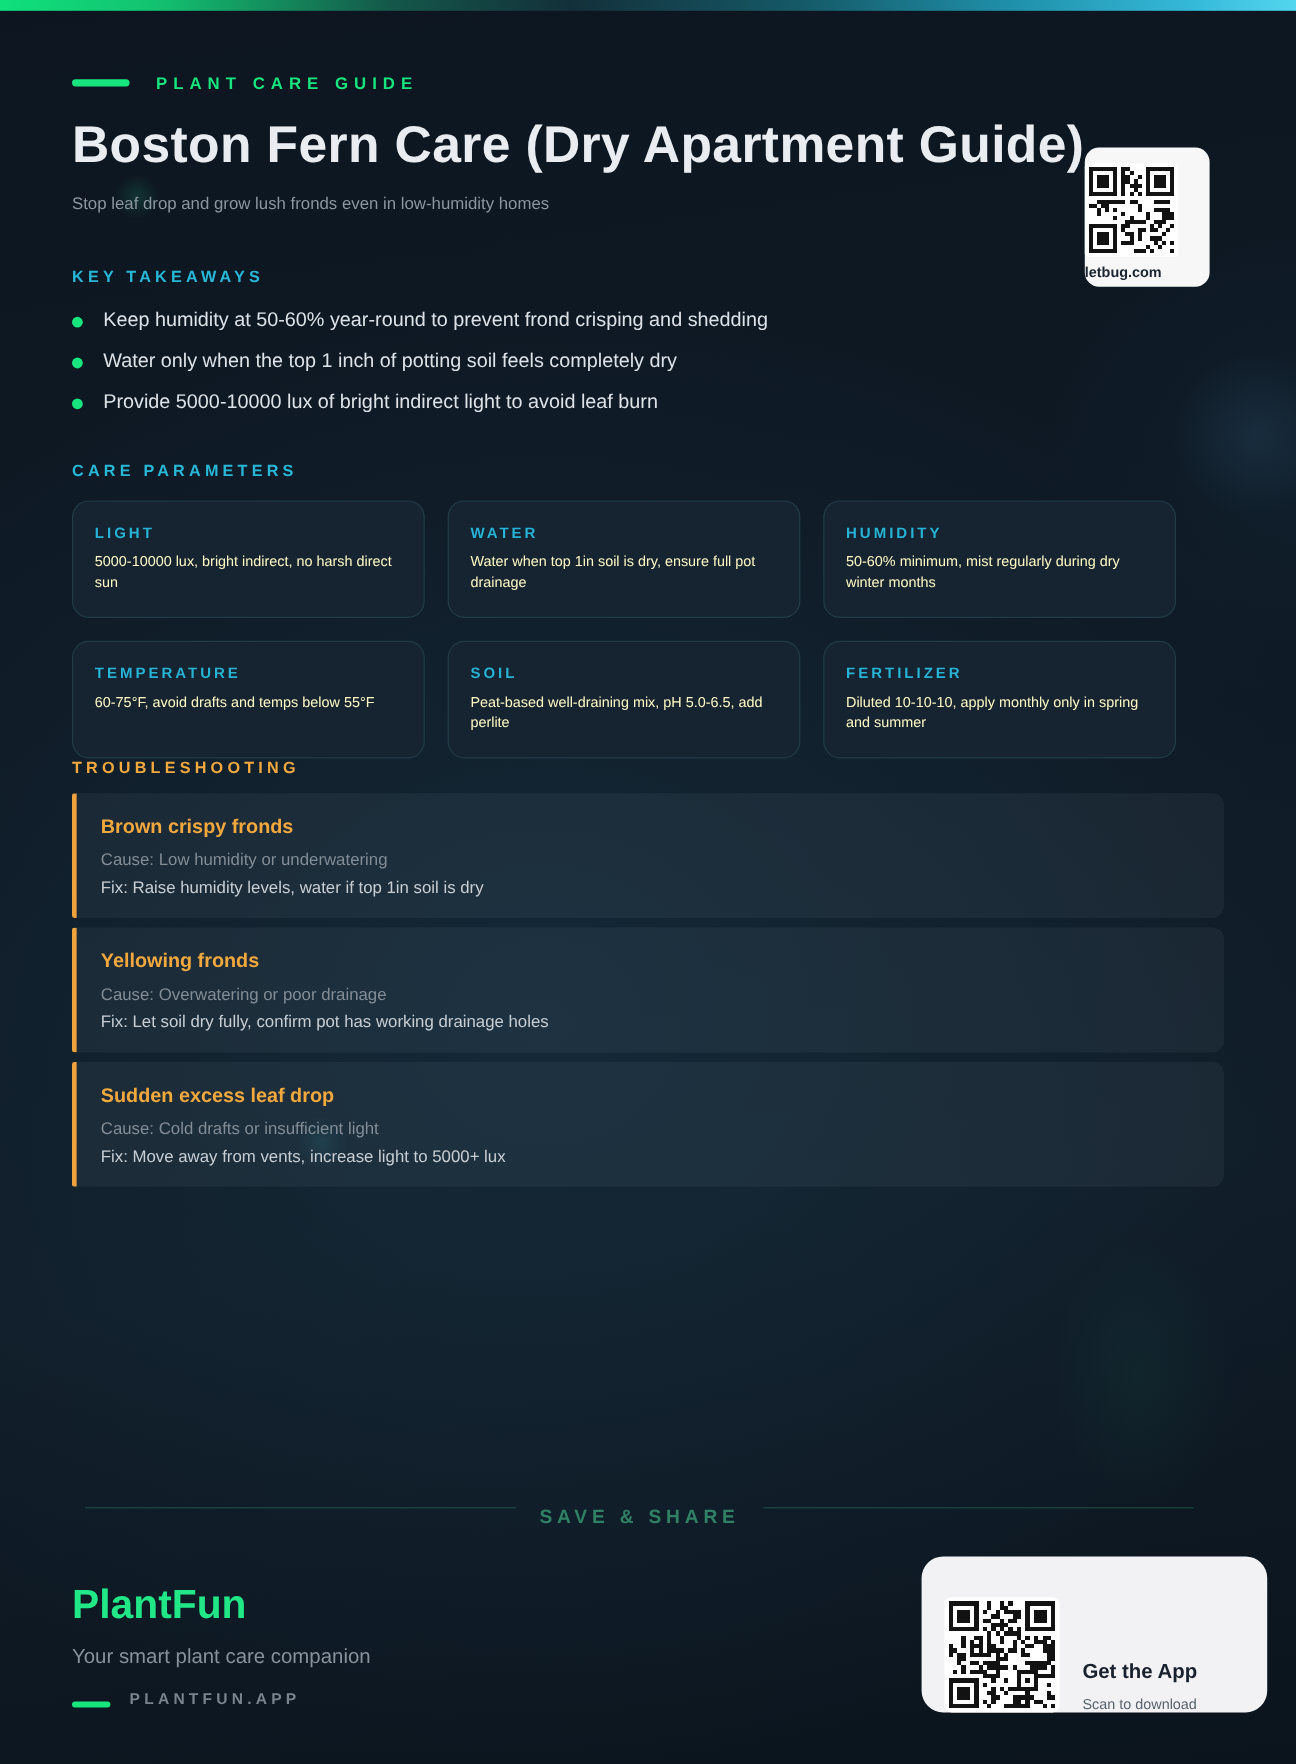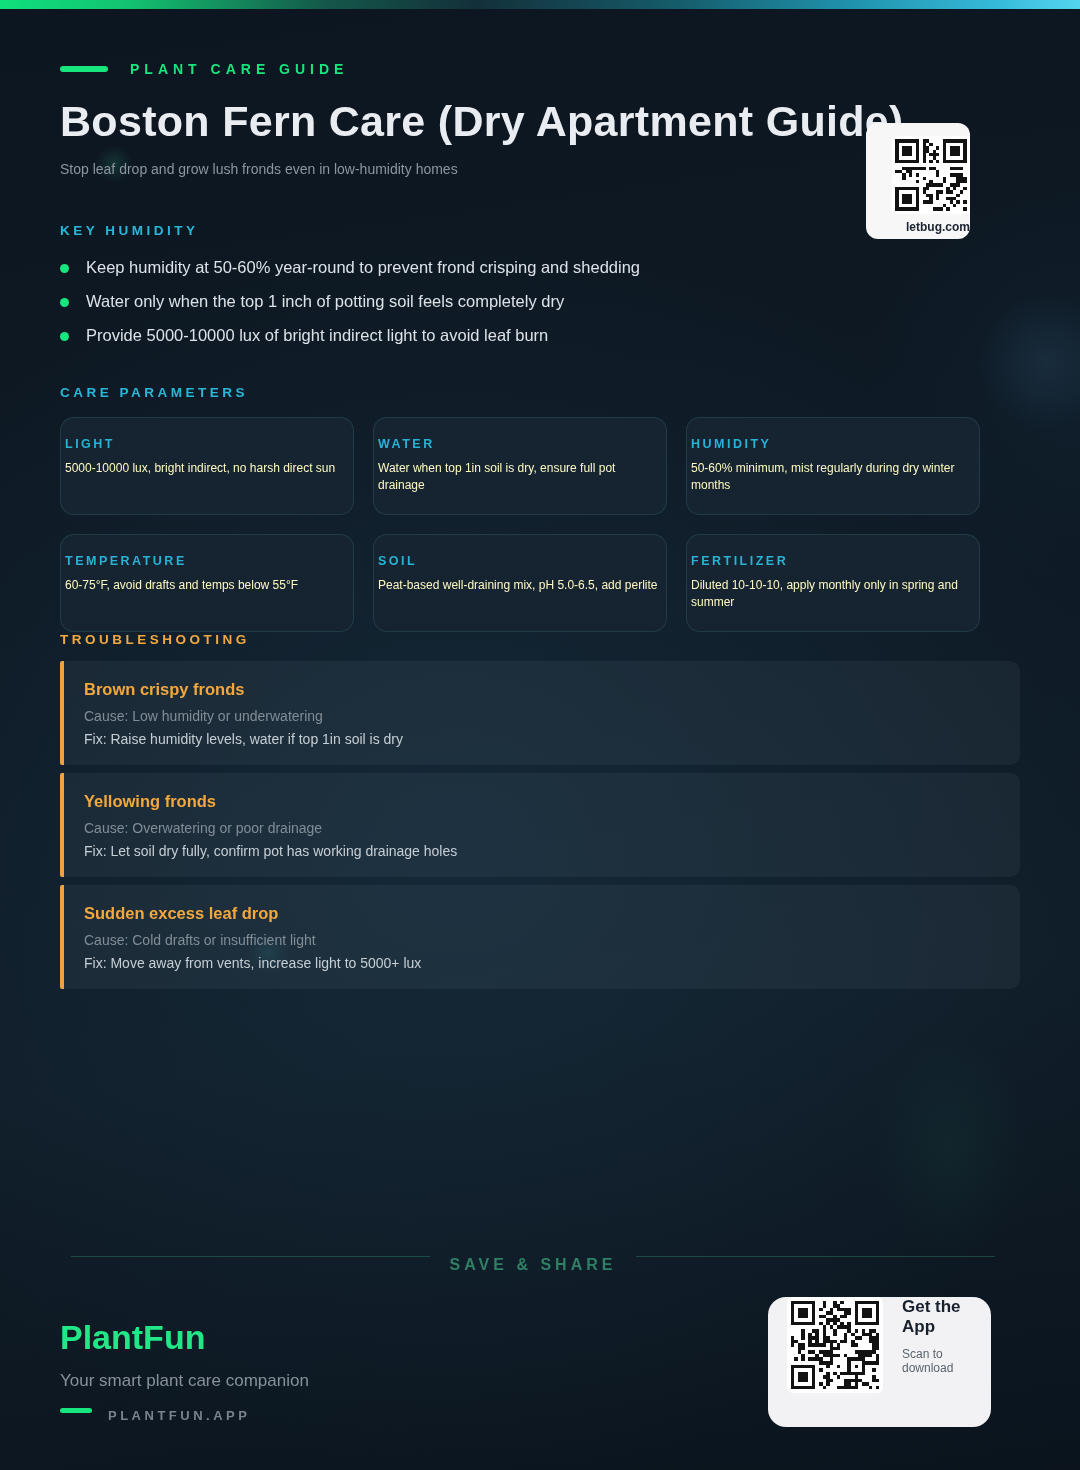--- a/index.html
+++ b/index.html
@@ -34,23 +34,23 @@
 
   
   .eyebrow-row { margin-top: 52px; display: flex; align-items: center; gap: 22px; }
   .eyebrow-dash { width: 48px; height: 6px; border-radius: 3px; background: #17e57d; }
   .eyebrow-label { color: #17e57d; font-size: 14px; font-weight: 700; letter-spacing: 5px; }
 
   .page-title { margin: 20px 0 0; font-size: 43px; font-weight: 700; color: #e9edf1; letter-spacing: 0.3px; }
   .page-subtitle { margin-top: 15px; font-size: 14px; color: #8b96a0; }
 
   .qr-card-top {
-    position: absolute; left: 866px; top: 62px; width: 104px; height: 116px;
+    position: absolute; left: 904px; top: 62px; width: 104px; height: 116px;
     background: #f7f7f8; border-radius: 12px;
-    display: flex; flex-direction: column; align-items: flex-end; padding-top: 13px;
+    display: flex; flex-direction: column; align-items: flex-start; padding-top: 13px;
   }
   .qr-card-top .qr-box { width: 78px; height: 78px; background: #ffffff; border-radius: 3px; }
   .qr-caption { margin-top: 6px; font-size: 12px; font-weight: 700; color: #1a2330; }
 
   
   .section-heading { font-size: 13.5px; font-weight: 700; letter-spacing: 3.5px; color: #29b7d8; }
   .section-heading.orange { color: #f2a83d; }
 
   
   .takeaways-heading { margin-top: 46px; }
@@ -62,21 +62,21 @@
   .params-heading { margin-top: 40px; }
   .params-grid {
     margin-top: 17px; width: 920px;
     display: grid; grid-template-columns: repeat(3, 1fr); gap: 19px;
   }
   .param-card {
     min-height: 98px;
     background: #152430;
     border: 1px solid rgba(94,176,188,0.17);
     border-radius: 14px;
-    padding: 19px 4px 16px;
+    padding: 19px 18px 16px;
   }
   .param-label { font-size: 12.5px; font-weight: 700; letter-spacing: 2.5px; color: #26b3d6; }
   .param-text { margin-top: 9px; font-size: 12px; line-height: 1.42; color: #fef9c3; }
 
   
   .trouble-heading { }
   .issue-card {
     margin-top: 14px;
     background: rgba(219,235,246,0.05);
     border-left: 4px solid #f0a23c;
@@ -93,28 +93,28 @@
   .share-divider {
     position: absolute; left: 71px; right: 85px; top: 1256px;
     display: flex; align-items: flex-start; gap: 20px;
     color: #2f8064; font-size: 16px; font-weight: 700; letter-spacing: 4px;
   }
   .divider-line { flex: 1; height: 1px; background: rgba(47,128,100,0.45); }
 
   .brand-block { position: absolute; left: 60px; top: 1318px; }
   .brand-name { font-size: 34px; font-weight: 700; color: #21e786; }
   .brand-tagline { margin-top: 14px; font-size: 17px; color: #87919b; }
-  .brand-site-row { margin-top: 17px; display: flex; align-items: flex-start; gap: 16px; }
+  .brand-site-row { margin-top: 17px; display: flex; align-items: flex-end; gap: 16px; }
   .site-dash { width: 32px; height: 5px; border-radius: 2.5px; background: #17e57d; }
   .site-label { font-size: 13px; font-weight: 600; letter-spacing: 3.5px; color: #78838d; }
 
   .app-card {
-    position: absolute; left: 768px; top: 1297px; width: 223px; height: 130px;
+    position: absolute; left: 768px; top: 1297px; width: 288px; height: 130px;
     background: #f2f2f4; border-radius: 18px;
-    display: flex; align-items: flex-start; gap: 19px; padding-left: 19px;
+    display: flex; align-items: flex-end; gap: 19px; padding-left: 19px;
   }
   .app-card .qr-box { width: 96px; height: 96px; background: #ffffff; border-radius: 6px; flex: 0 0 auto; }
   .app-card-title { font-size: 17px; font-weight: 700; color: #19212e; }
   .app-card-subtitle { margin-top: 10px; font-size: 12px; color: #59636d; }
 
   .qr-box svg { display: block; width: 100%; height: 100%; }
 </style>
 </head>
 <body>
 
@@ -132,21 +132,21 @@
 
     <div class="qr-card-top">
       <div class="qr-box">
         <svg class="qr" shape-rendering="crispEdges" viewBox="-1 -1 23 23">
             <path d="M0 0h1v1h-1zM1 0h1v1h-1zM2 0h1v1h-1zM3 0h1v1h-1zM4 0h1v1h-1zM5 0h1v1h-1zM6 0h1v1h-1zM8 0h1v1h-1zM9 0h1v1h-1zM14 0h1v1h-1zM15 0h1v1h-1zM16 0h1v1h-1zM17 0h1v1h-1zM18 0h1v1h-1zM19 0h1v1h-1zM20 0h1v1h-1zM0 1h1v1h-1zM6 1h1v1h-1zM8 1h1v1h-1zM10 1h1v1h-1zM14 1h1v1h-1zM20 1h1v1h-1zM0 2h1v1h-1zM2 2h1v1h-1zM3 2h1v1h-1zM4 2h1v1h-1zM6 2h1v1h-1zM8 2h1v1h-1zM9 2h1v1h-1zM12 2h1v1h-1zM14 2h1v1h-1zM16 2h1v1h-1zM17 2h1v1h-1zM18 2h1v1h-1zM20 2h1v1h-1zM0 3h1v1h-1zM2 3h1v1h-1zM3 3h1v1h-1zM4 3h1v1h-1zM6 3h1v1h-1zM8 3h1v1h-1zM9 3h1v1h-1zM11 3h1v1h-1zM14 3h1v1h-1zM16 3h1v1h-1zM17 3h1v1h-1zM18 3h1v1h-1zM20 3h1v1h-1zM0 4h1v1h-1zM2 4h1v1h-1zM3 4h1v1h-1zM4 4h1v1h-1zM6 4h1v1h-1zM8 4h1v1h-1zM10 4h1v1h-1zM11 4h1v1h-1zM12 4h1v1h-1zM14 4h1v1h-1zM16 4h1v1h-1zM17 4h1v1h-1zM18 4h1v1h-1zM20 4h1v1h-1zM0 5h1v1h-1zM6 5h1v1h-1zM8 5h1v1h-1zM11 5h1v1h-1zM14 5h1v1h-1zM20 5h1v1h-1zM0 6h1v1h-1zM1 6h1v1h-1zM2 6h1v1h-1zM3 6h1v1h-1zM4 6h1v1h-1zM5 6h1v1h-1zM6 6h1v1h-1zM8 6h1v1h-1zM10 6h1v1h-1zM12 6h1v1h-1zM14 6h1v1h-1zM15 6h1v1h-1zM16 6h1v1h-1zM17 6h1v1h-1zM18 6h1v1h-1zM19 6h1v1h-1zM20 6h1v1h-1zM2 8h1v1h-1zM3 8h1v1h-1zM4 8h1v1h-1zM5 8h1v1h-1zM6 8h1v1h-1zM7 8h1v1h-1zM8 8h1v1h-1zM10 8h1v1h-1zM11 8h1v1h-1zM16 8h1v1h-1zM17 8h1v1h-1zM18 8h1v1h-1zM19 8h1v1h-1zM0 9h1v1h-1zM1 9h1v1h-1zM3 9h1v1h-1zM4 9h1v1h-1zM12 9h1v1h-1zM2 10h1v1h-1zM4 10h1v1h-1zM6 10h1v1h-1zM12 10h1v1h-1zM16 10h1v1h-1zM17 10h1v1h-1zM18 10h1v1h-1zM19 10h1v1h-1zM2 11h1v1h-1zM8 11h1v1h-1zM14 11h1v1h-1zM18 11h1v1h-1zM19 11h1v1h-1zM20 11h1v1h-1zM6 12h1v1h-1zM10 12h1v1h-1zM14 12h1v1h-1zM18 12h1v1h-1zM19 12h1v1h-1zM20 12h1v1h-1zM9 13h1v1h-1zM10 13h1v1h-1zM11 13h1v1h-1zM12 13h1v1h-1zM13 13h1v1h-1zM16 13h1v1h-1zM17 13h1v1h-1zM18 13h1v1h-1zM0 14h1v1h-1zM1 14h1v1h-1zM2 14h1v1h-1zM3 14h1v1h-1zM4 14h1v1h-1zM5 14h1v1h-1zM6 14h1v1h-1zM8 14h1v1h-1zM9 14h1v1h-1zM15 14h1v1h-1zM17 14h1v1h-1zM20 14h1v1h-1zM0 15h1v1h-1zM6 15h1v1h-1zM8 15h1v1h-1zM12 15h1v1h-1zM13 15h1v1h-1zM15 15h1v1h-1zM16 15h1v1h-1zM19 15h1v1h-1zM0 16h1v1h-1zM2 16h1v1h-1zM3 16h1v1h-1zM4 16h1v1h-1zM6 16h1v1h-1zM9 16h1v1h-1zM10 16h1v1h-1zM12 16h1v1h-1zM18 16h1v1h-1zM0 17h1v1h-1zM2 17h1v1h-1zM3 17h1v1h-1zM4 17h1v1h-1zM6 17h1v1h-1zM10 17h1v1h-1zM12 17h1v1h-1zM15 17h1v1h-1zM16 17h1v1h-1zM17 17h1v1h-1zM0 18h1v1h-1zM2 18h1v1h-1zM3 18h1v1h-1zM4 18h1v1h-1zM6 18h1v1h-1zM8 18h1v1h-1zM9 18h1v1h-1zM10 18h1v1h-1zM16 18h1v1h-1zM18 18h1v1h-1zM20 18h1v1h-1zM0 19h1v1h-1zM6 19h1v1h-1zM14 19h1v1h-1zM17 19h1v1h-1zM0 20h1v1h-1zM1 20h1v1h-1zM2 20h1v1h-1zM3 20h1v1h-1zM4 20h1v1h-1zM5 20h1v1h-1zM6 20h1v1h-1zM11 20h1v1h-1zM12 20h1v1h-1zM13 20h1v1h-1zM15 20h1v1h-1zM20 20h1v1h-1z" fill="#121212"></path>
           </svg>
       </div>
       <div class="qr-caption">letbug.com</div>
     </div>
 
-    <div class="section-heading takeaways-heading">KEY HUMIDITY</div>
+    <div class="section-heading takeaways-heading">KEY TAKEAWAYS</div>
     <ul class="takeaways-list">
       <li class="takeaway-item">
         <span class="bullet-dot"></span>
         <span>Keep humidity at 50-60% year-round to prevent frond crisping and shedding</span>
       </li>
       <li class="takeaway-item">
         <span class="bullet-dot"></span>
         <span>Water only when the top 1 inch of potting soil feels completely dry</span>
       </li>
       <li class="takeaway-item">

